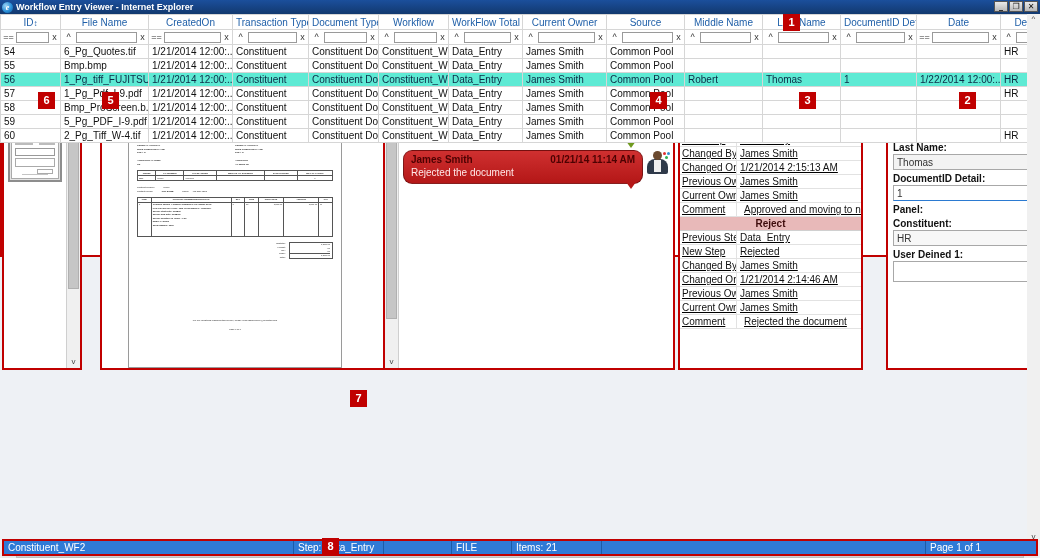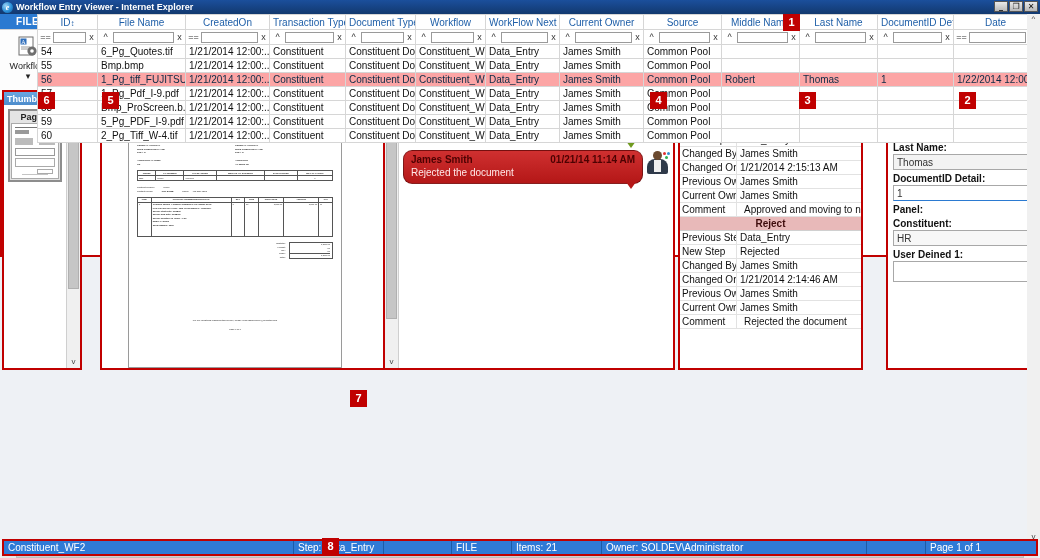--- a/index.html
+++ b/index.html
@@ -155,21 +155,21 @@
 
   
   #hist { left:678px; top:90px; width:185px; height:280px; }
   .hist-body { position:absolute; left:0; right:0; top:13px; bottom:0;
     overflow:hidden; }
   .hist-sec { text-align:center; font-weight:bold; font-size:10px; height:14px;
     line-height:14px; border-bottom:1px solid #d0d0d0; }
   .hist-sec.approve { background:#c6e0b4; color:#12380c; }
   .hist-sec.reject  { background:#e8b9b9; color:#3d0b0b; }
   .hist-row { display:flex; height:14px; border-bottom:1px solid #e2e2e2;
-    font-size:10px; align-items:center; }
+    font-size:10px; align-items:center;text-decoration:underline; }
   .hist-k { width:57px; flex:none; padding-left:2px; color:#111;
     border-right:1px solid #e2e2e2; height:100%; line-height:14px;
     overflow:hidden; white-space:nowrap; }
   .hist-v { flex:1; padding-left:3px; color:#111; overflow:hidden;
     white-space:nowrap; }
   .hist-row.comment .hist-v { padding-left:7px; }
 
   
   #prof { left:886px; top:90px; width:172px; height:280px; }
   .prof-body { position:absolute; left:0; right:0; top:13px; bottom:0;
@@ -198,21 +198,21 @@
     text-align:left; font-weight:normal; }
   table.wf th.colhdr { background:#fff; color:#1f5fa8; text-align:center;
     font-size:10px; height:15px; }
   .sortmark { font-size:8px; color:#1f5fa8; }
   table.wf td.filter { background:#fff; padding:0 2px; }
   .fcell { display:flex; align-items:center; gap:2px; height:14px; }
   .fop { font-size:9px; color:#333; width:11px; flex:none; text-align:center; }
   .fbox { flex:1; height:11px; border:1px solid #9a9a9a; background:#fff; }
   .fx { font-size:9px; color:#333; width:7px; flex:none; text-align:center; }
   tr.row td { background:#fff; color:#111; }
-  tr.row.sel td { background:#fca5a5; color:#0b2a45; }
+  tr.row.sel td { background:#5eead4; color:#0b2a45; }
 
   .hscroll { position:absolute; left:2px; right:2px; bottom:0; height:14px;
     background:#e9e9e9; border-top:1px solid #cfcfcf; display:flex;
     align-items:center; }
   .hs-arrow { width:14px; text-align:center; font-size:9px; color:#333; }
   .hs-track { flex:1; height:12px; background:#cfcfcf; border:1px solid #bdbdbd; }
 
   .grid-vscroll { position:absolute; right:0; top:14px; bottom:14px; width:13px;
     background:#f0f0f0; display:flex; flex-direction:column; }
   .gvs-a { height:12px; text-align:center; font-size:8px; color:#444; }
@@ -908,21 +908,21 @@
       </div>
 
     </div>
   </div>
 
   <div id="grid">
     <div class="grid-hdr">
       <span class="pin">⬇</span>
       <span>Workflow Items</span>
     </div>
-    <div style="position:absolute;left:0;right:13px;top:14px;bottom:14px;overflow:hidden;padding-left:37px;">
+    <div style="position:absolute;left:0;right:13px;top:14px;bottom:14px;overflow:hidden;">
       <table class="wf">
         <colgroup>
           <col style="width:60px">
             <col style="width:88px">
             <col style="width:84px">
             <col style="width:76px">
           <col style="width:70px">
             <col style="width:70px">
             <col style="width:74px">
             <col style="width:84px">
@@ -934,21 +934,21 @@
             <col style="width:80px">
         </colgroup>
         <tbody>
             <tr>
           <th class="colhdr"><span>ID</span><span class="sortmark">↕</span></th>
           <th class="colhdr">File Name</th>
           <th class="colhdr">CreatedOn</th>
           <th class="colhdr">Transaction Type</th>
           <th class="colhdr">Document Type</th>
           <th class="colhdr">Workflow</th>
-          <th class="colhdr">WorkFlow Next</th>
+          <th class="colhdr">WorkFlow Total</th>
           <th class="colhdr">Current Owner</th>
           <th class="colhdr">Source</th>
           <th class="colhdr">Middle Name</th>
           <th class="colhdr">Last Name</th>
           <th class="colhdr">DocumentID Detail</th>
           <th class="colhdr">Date</th>
           <th class="colhdr">Department</th>
 
         </tr>
         <tr>
@@ -1187,21 +1187,20 @@
       <div class="hs-arrow">›</div>
     </div>
   </div>
 
   <div class="statusbar">
     <div class="st-cell" style="width:290px">Constituent_WF2</div>
     <div class="st-cell" style="width:90px">Step: Data_Entry</div>
     <div class="st-cell" style="width:68px"></div>
     <div class="st-cell" style="width:60px">FILE</div>
     <div class="st-cell" style="width:90px">Items: 21</div>
-    <div class="st-cell" style="width:265px">Owner: SOLDEV\Administrator</div>
     <div class="st-spacer"></div>
     <div class="st-cell" style="width:110px;border-right:none">Page 1 of 1</div>
   </div>
 
   <div id="badges">
       <div class="badge" style="left: 783px; top: 14px;">1</div>
       <div class="badge" style="left: 959px; top: 92px;">2</div>
       <div class="badge" style="left: 799px; top: 92px;">3</div>
       <div class="badge" style="left: 650px; top: 92px;">4</div>
       <div class="badge" style="left: 102px; top: 92px;">5</div>

